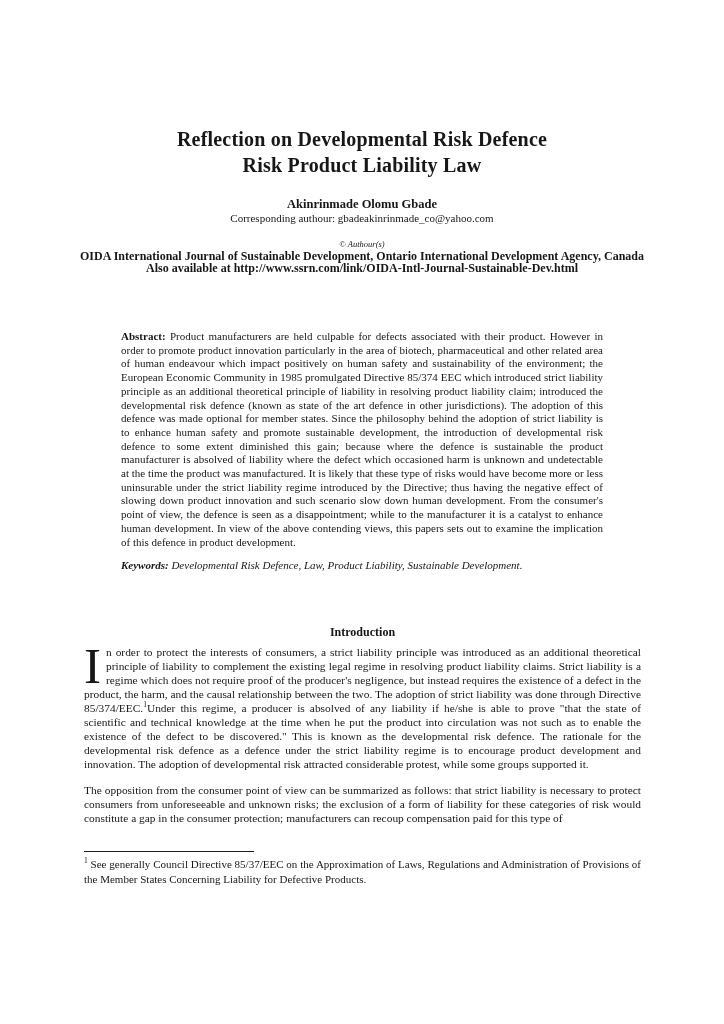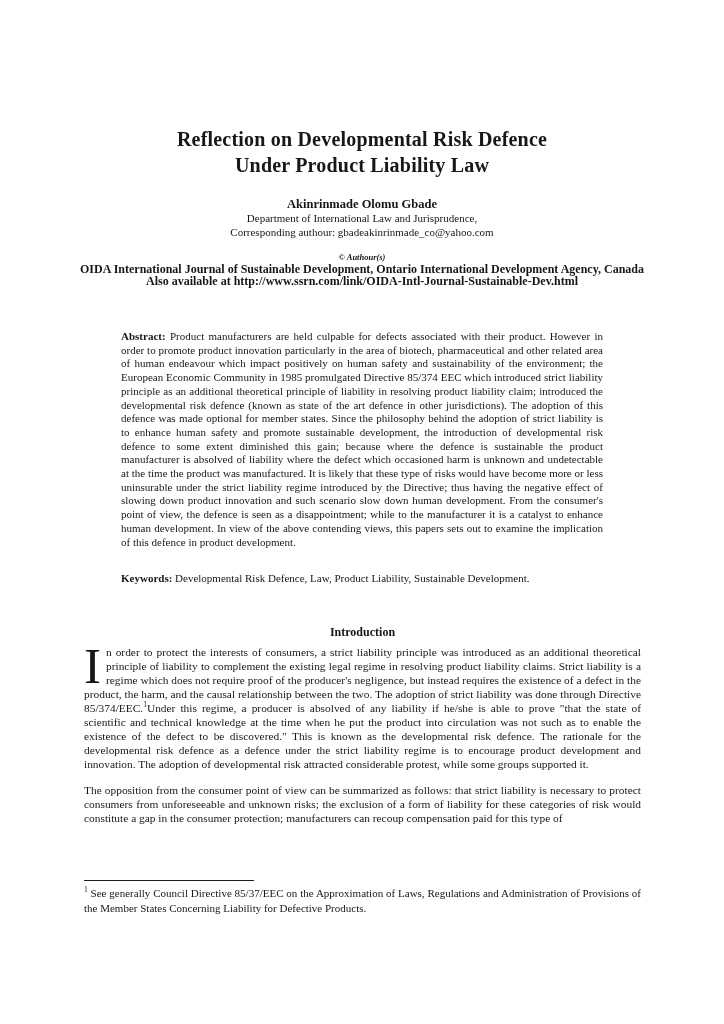--- a/index.html
+++ b/index.html
@@ -38,43 +38,44 @@
   .affil-line {
     font-size: 11px;
     line-height: 13.5px;
   }
   .imprint {
     margin-top: 13px;
   }
   .imprint-copyright {
     font-size: 8.5px;
     font-style: italic;
-    font-weight: 700;
+    font-weight: 400;
     line-height: 11px;
   }
   .imprint-line {
     font-size: 12px;
     font-weight: 700;
     line-height: 12px;
   }
 
   
   .abstract-block {
     position: absolute;
     top: 330px;
     left: 121px;
     width: 482px;
     font-size: 11px;
     line-height: 13.7px;
     text-align: justify;
   }
   .abstract-label, .keywords-label { font-weight: 700; }
   .keywords {
-    margin-top: 23px;
+    margin-top: 10px;
     text-align: left;
+    font-style: italic;
   }
 
   
   .intro-section {
     position: absolute;
     top: 605px;
     left: 84px;
     width: 557px;
     margin-top: 20px;
   }
@@ -100,21 +101,21 @@
   }
   sup.note-ref {
     font-size: 7.5px;
     line-height: 0;
     vertical-align: 5px;
   }
 
   
   .footnote-area {
     position: absolute;
-    top: 880px;
+    top: 851px;
     left: 84px;
     width: 557px;
   }
   .footnote-rule {
     width: 170px;
     height: 0;
     border-top: 1.5px solid #1c1c1c;
     margin-bottom: 5px;
   }
   .footnote-text {
@@ -124,25 +125,24 @@
   }
 </style>
 </head>
 <body>
 
 <div class="page">
 
   <div class="head">
     <h1 class="title">
       <span>Reflection on Developmental Risk Defence</span><br>
-      <span>Under Product Liability Law</span>
+      <span>Risk Product Liability Law</span>
     </h1>
 
     <div class="author-name">Akinrinmade Olomu Gbade</div>
-    <div class="affil-line">Department of International Law and Jurisprudence,</div>
     <div class="affil-line">Corresponding authour: gbadeakinrinmade_co@yahoo.com</div>
 
     <div class="imprint">
       <div class="imprint-copyright">© Authour(s)</div>
       <div class="imprint-line">OIDA International Journal of Sustainable Development, Ontario International Development Agency, Canada</div>
       <div class="imprint-line">Also available at http://www.ssrn.com/link/OIDA-Intl-Journal-Sustainable-Dev.html</div>
     </div>
   </div>
 
   <div class="abstract-block">

